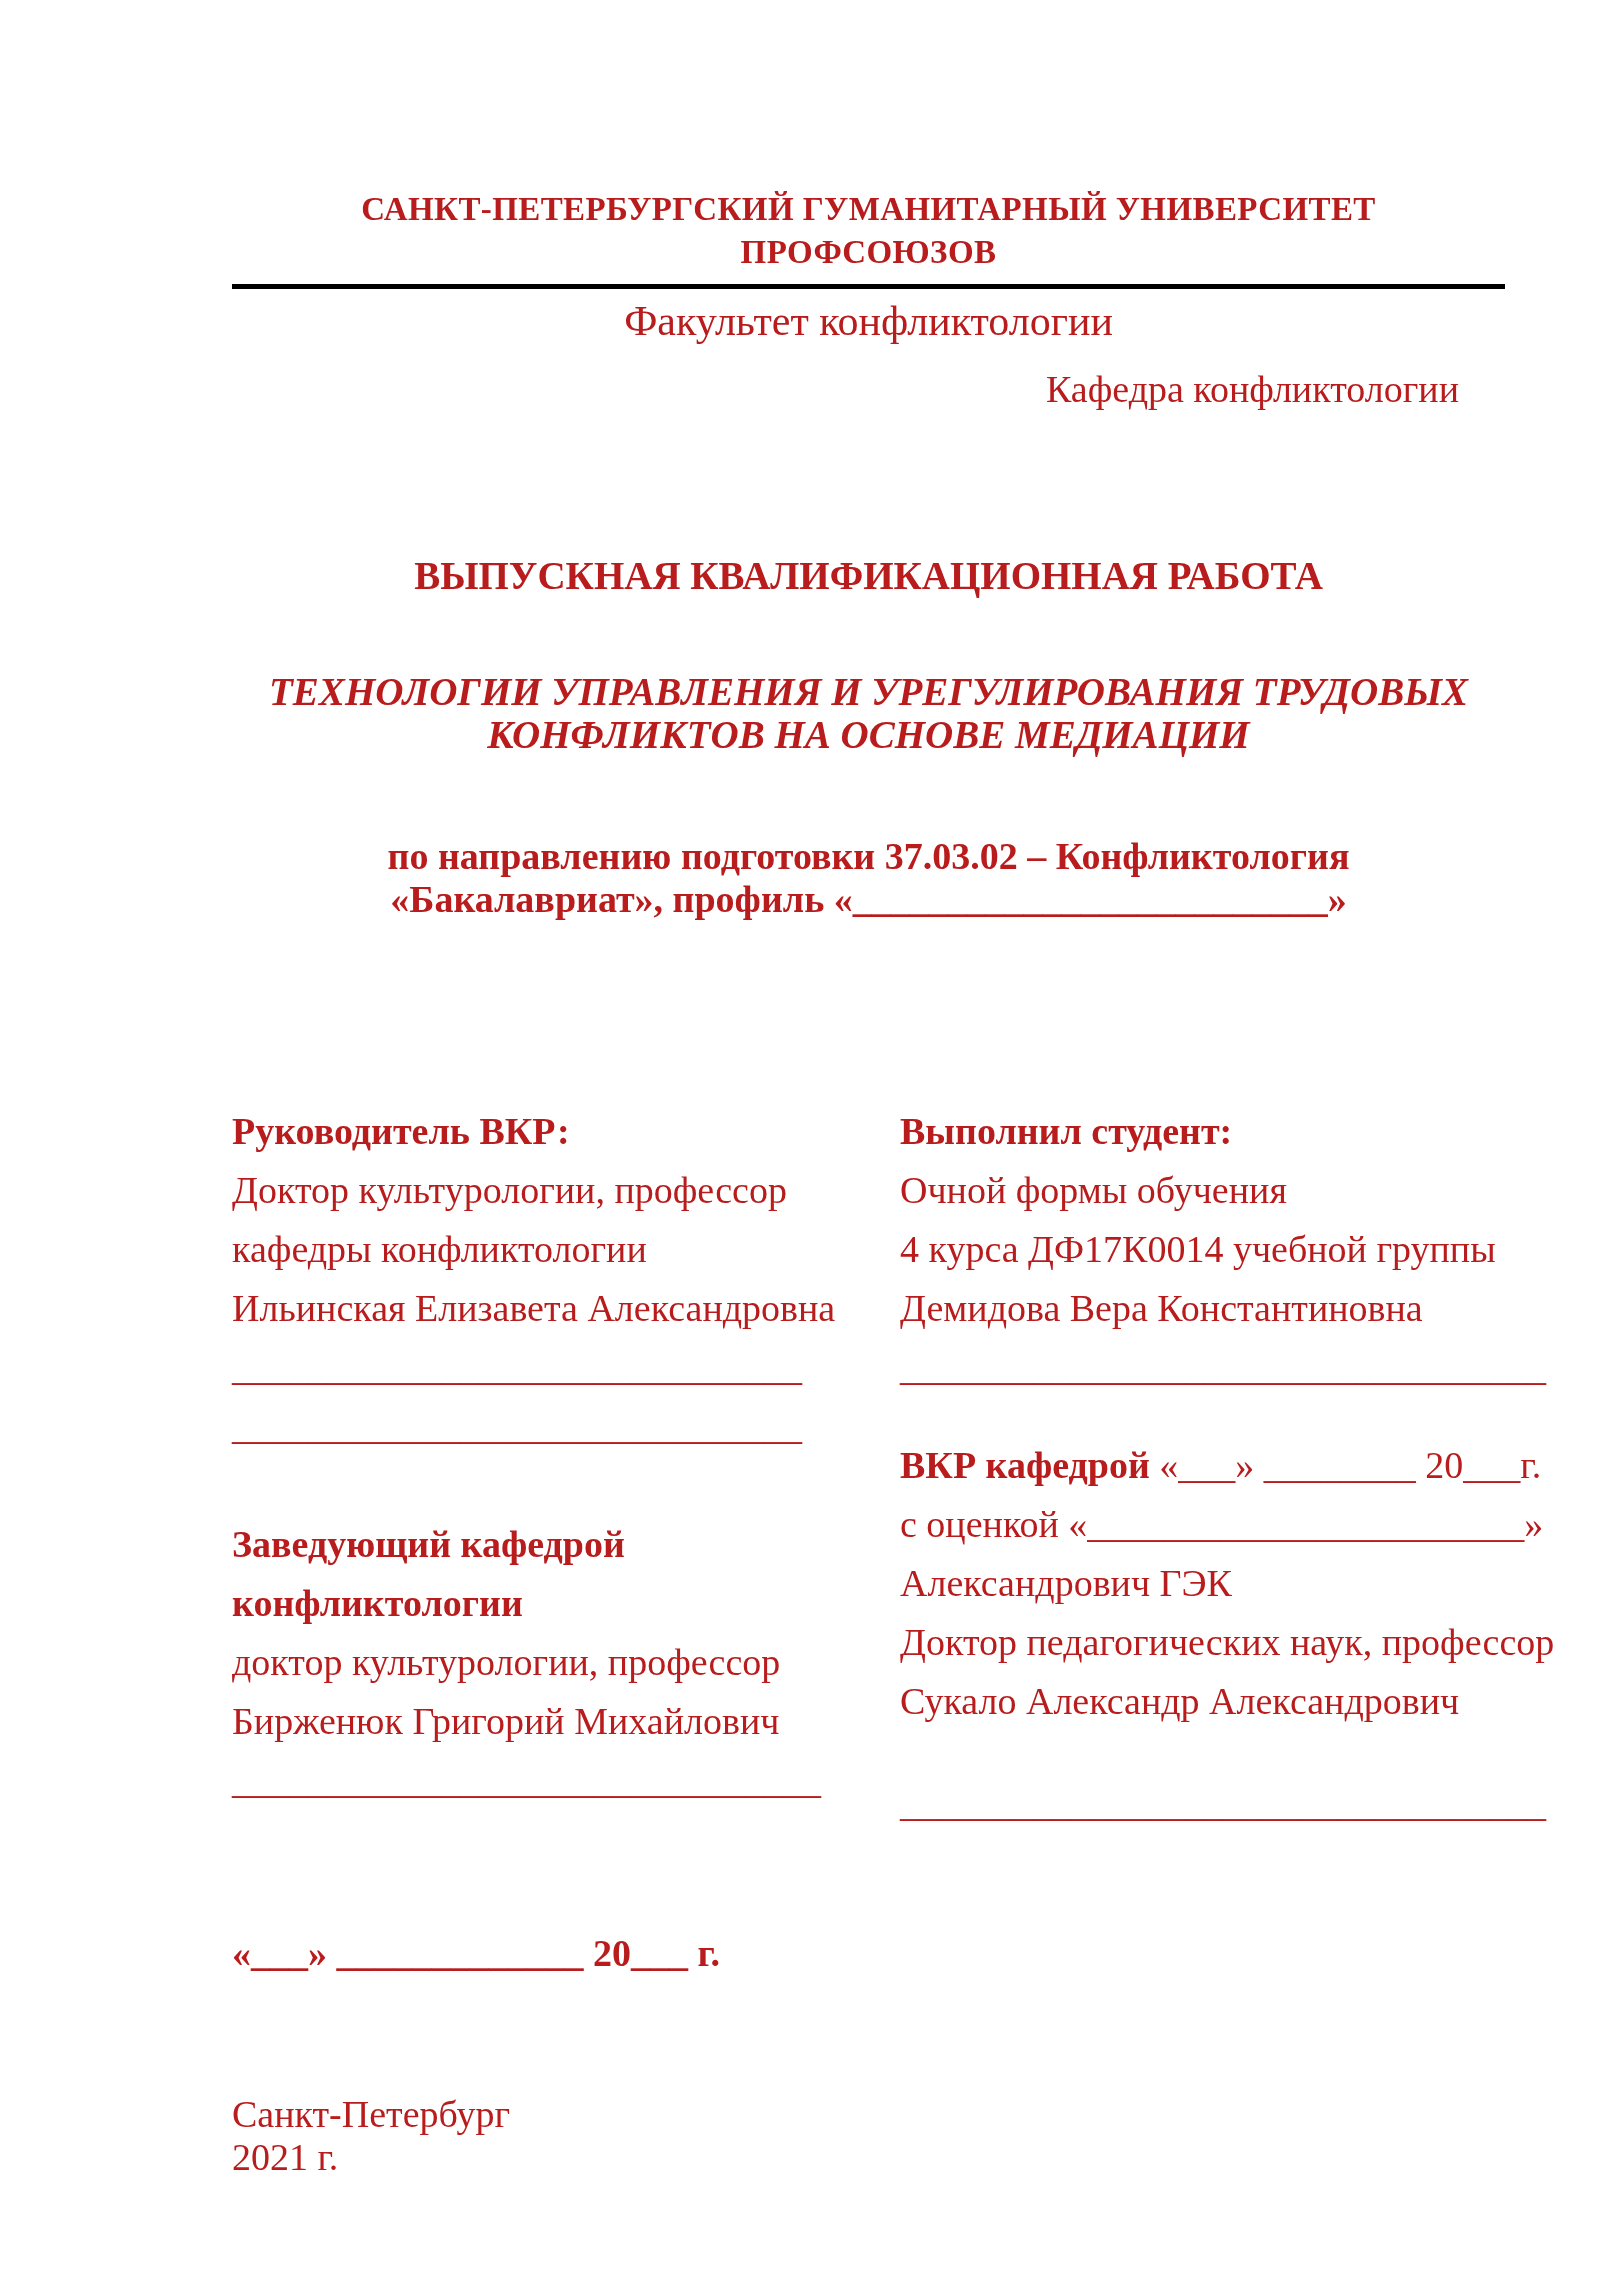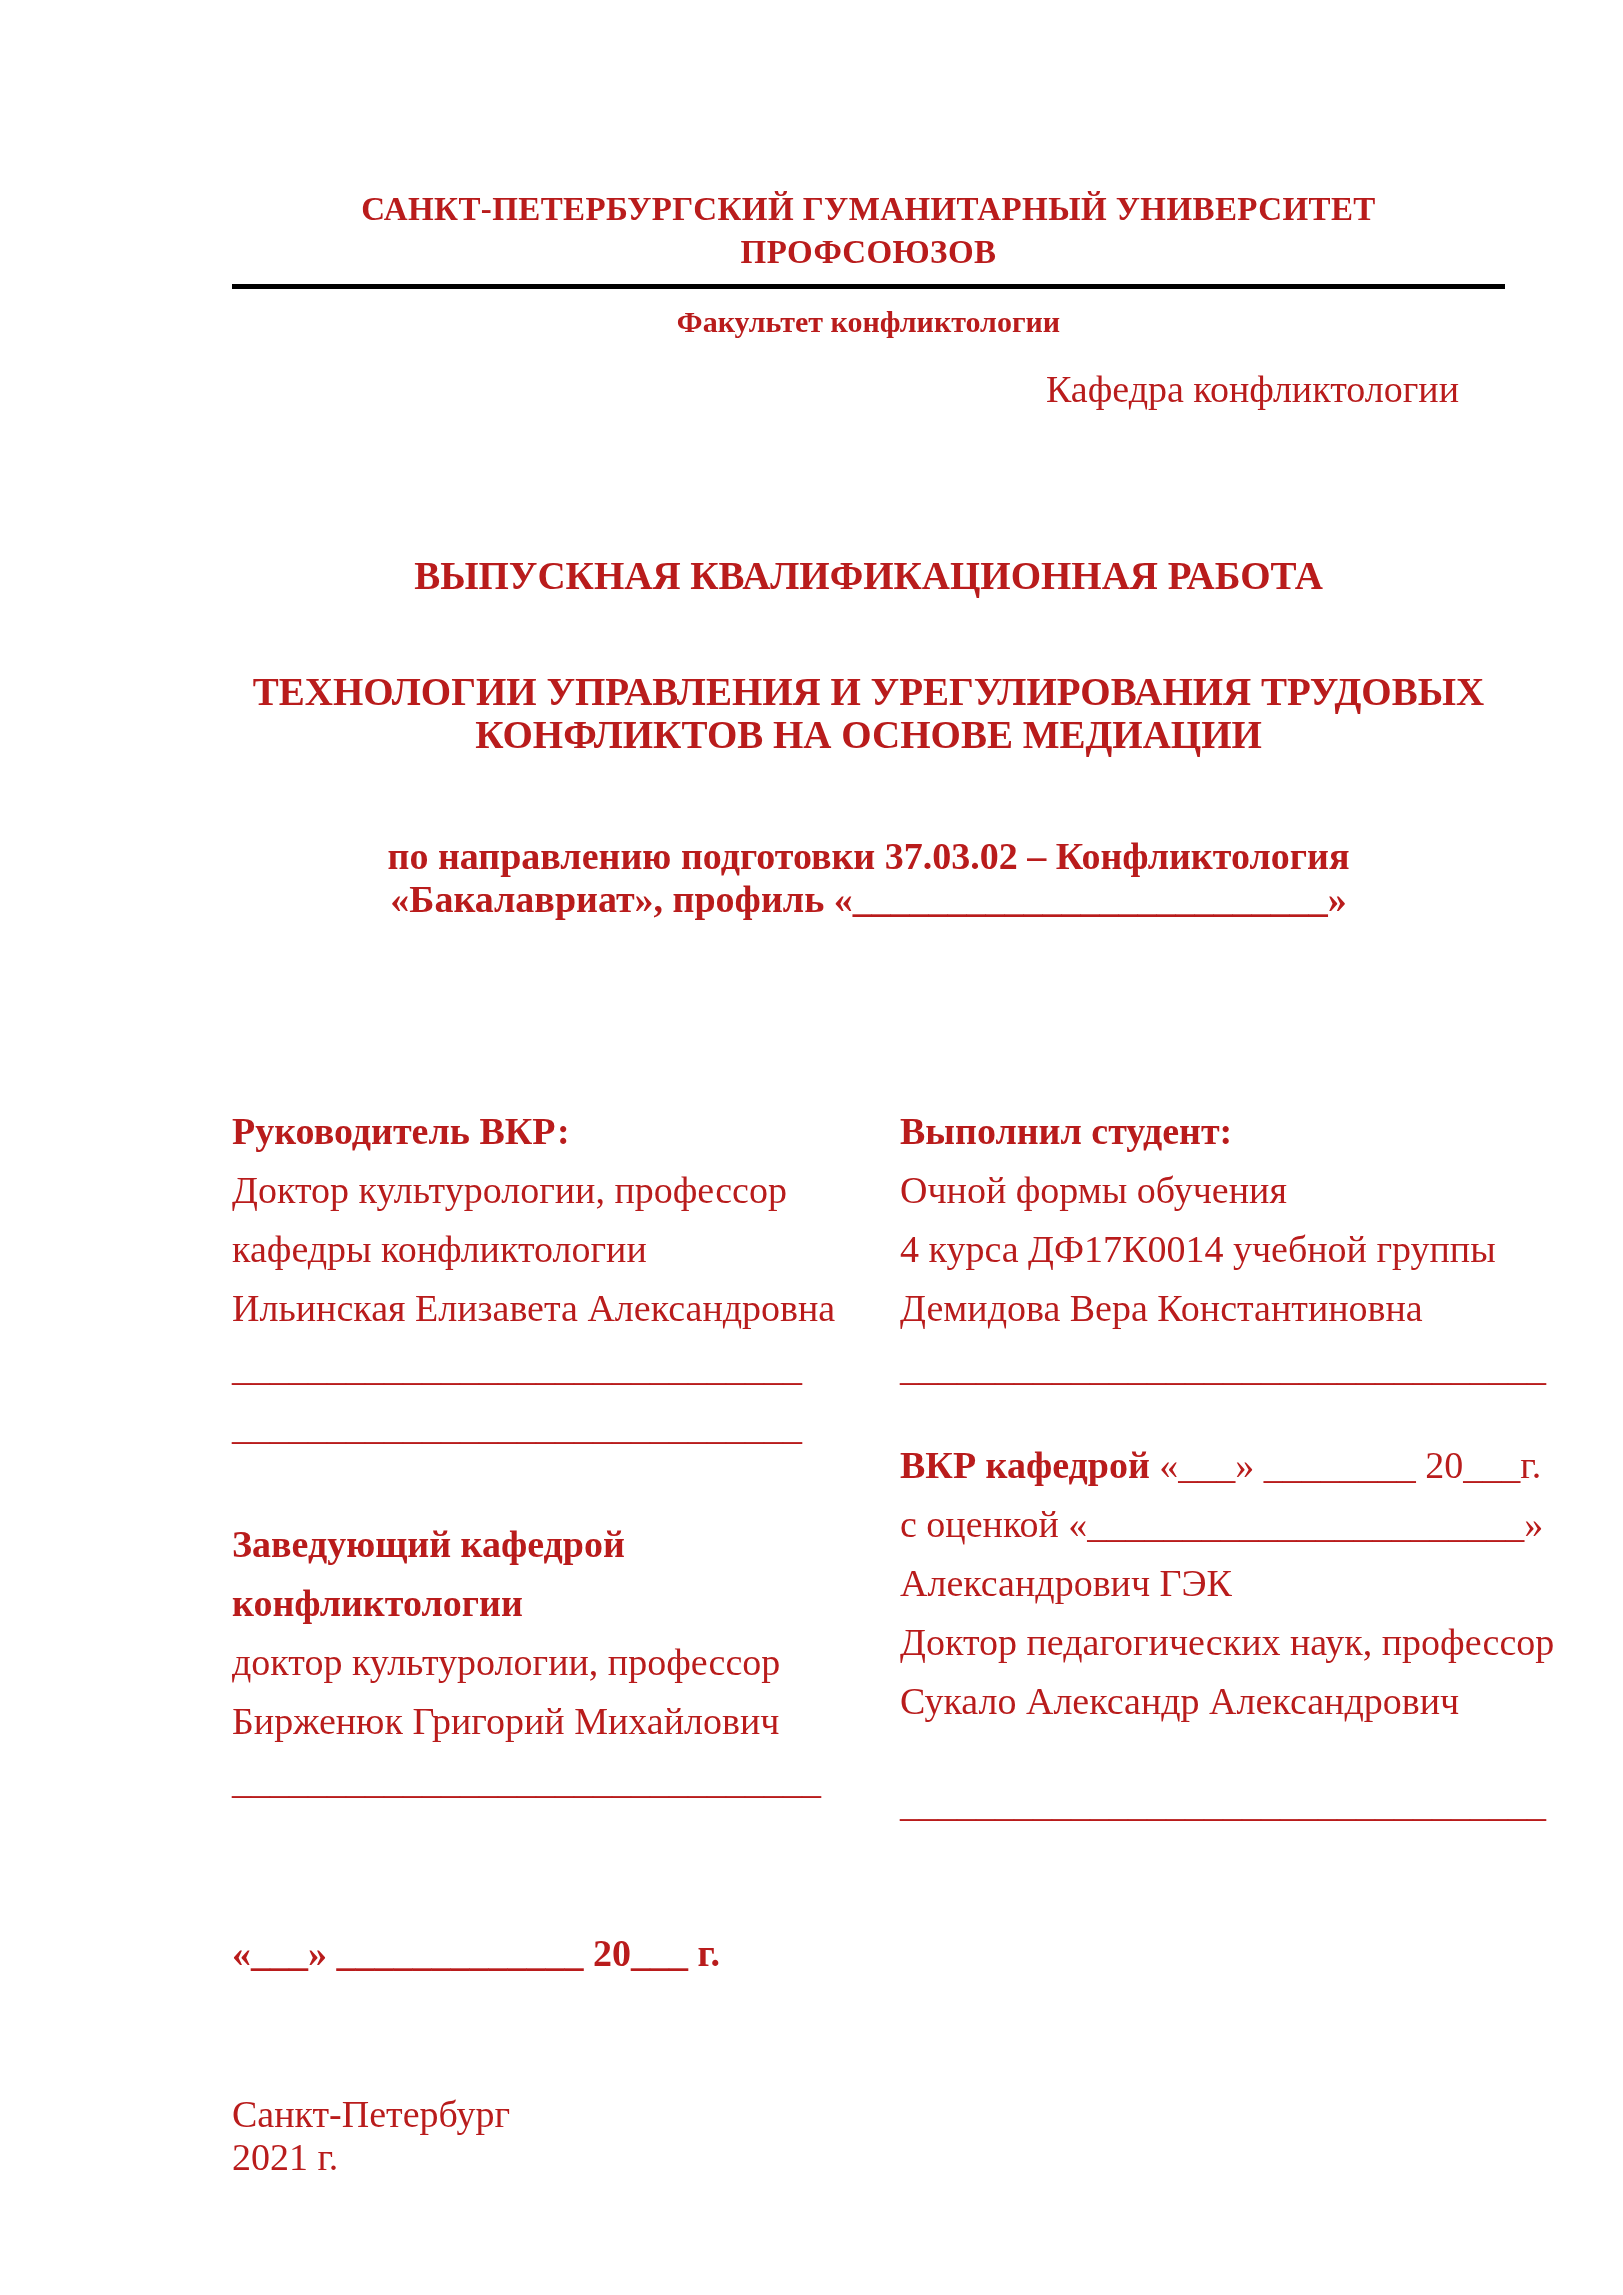--- a/index.html
+++ b/index.html
@@ -25,25 +25,24 @@
   .university {
     font-size: 33px;
     font-weight: 700;
     line-height: 43px;
     text-align: center;
     letter-spacing: 0.4px;
     padding-bottom: 10.2px;
     border-bottom: 5.5px solid #000;
   }
   .faculty {
-    font-size: 30px;
+    font-size: 42px;
     line-height: 43px;
     text-align: center;
     margin-top: 11px;
-    font-weight: bold;
   }
   .department {
     font-size: 38px;
     line-height: 43px;
     text-align: right;
     padding-right: 46px;
     margin-top: 25px;
   }
   
   .work-type {
@@ -52,20 +51,21 @@
     line-height: 47px;
     text-align: center;
     margin-top: 141px;
   }
   .main-title {
     font-size: 39px;
     font-weight: 700;
     line-height: 43px;
     text-align: center;
     margin-top: 71px;
+    font-style: italic;
   }
   .program {
     font-size: 38px;
     line-height: 43px;
     text-align: center;
     margin-top: 79px;
     font-weight: bold;
   }
   
   .columns {

